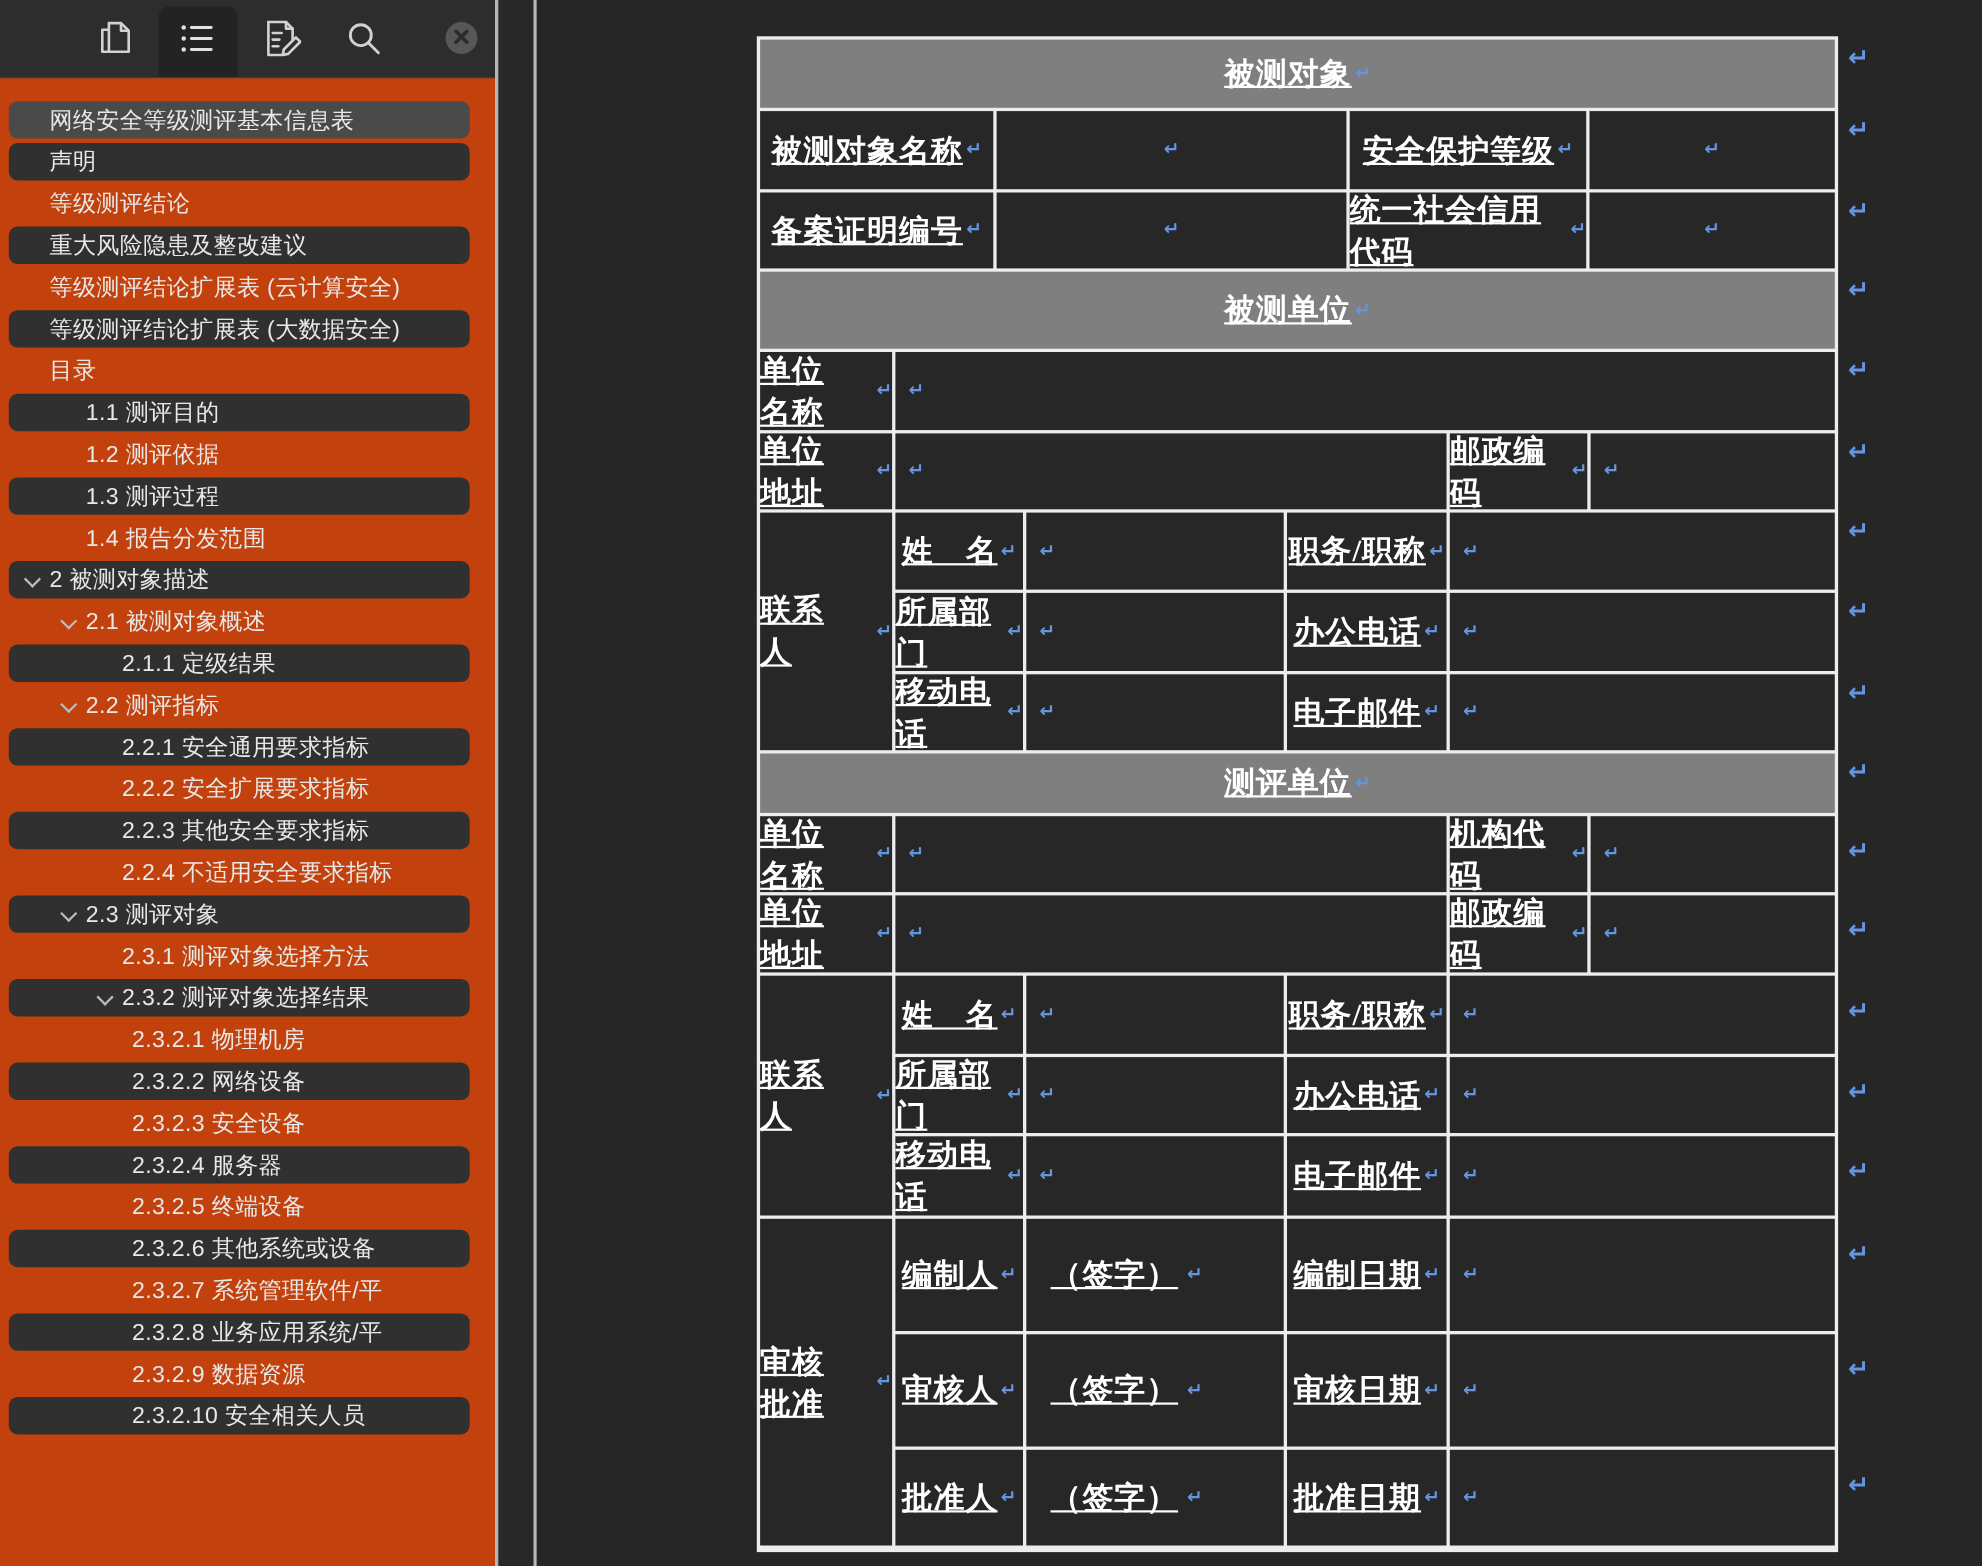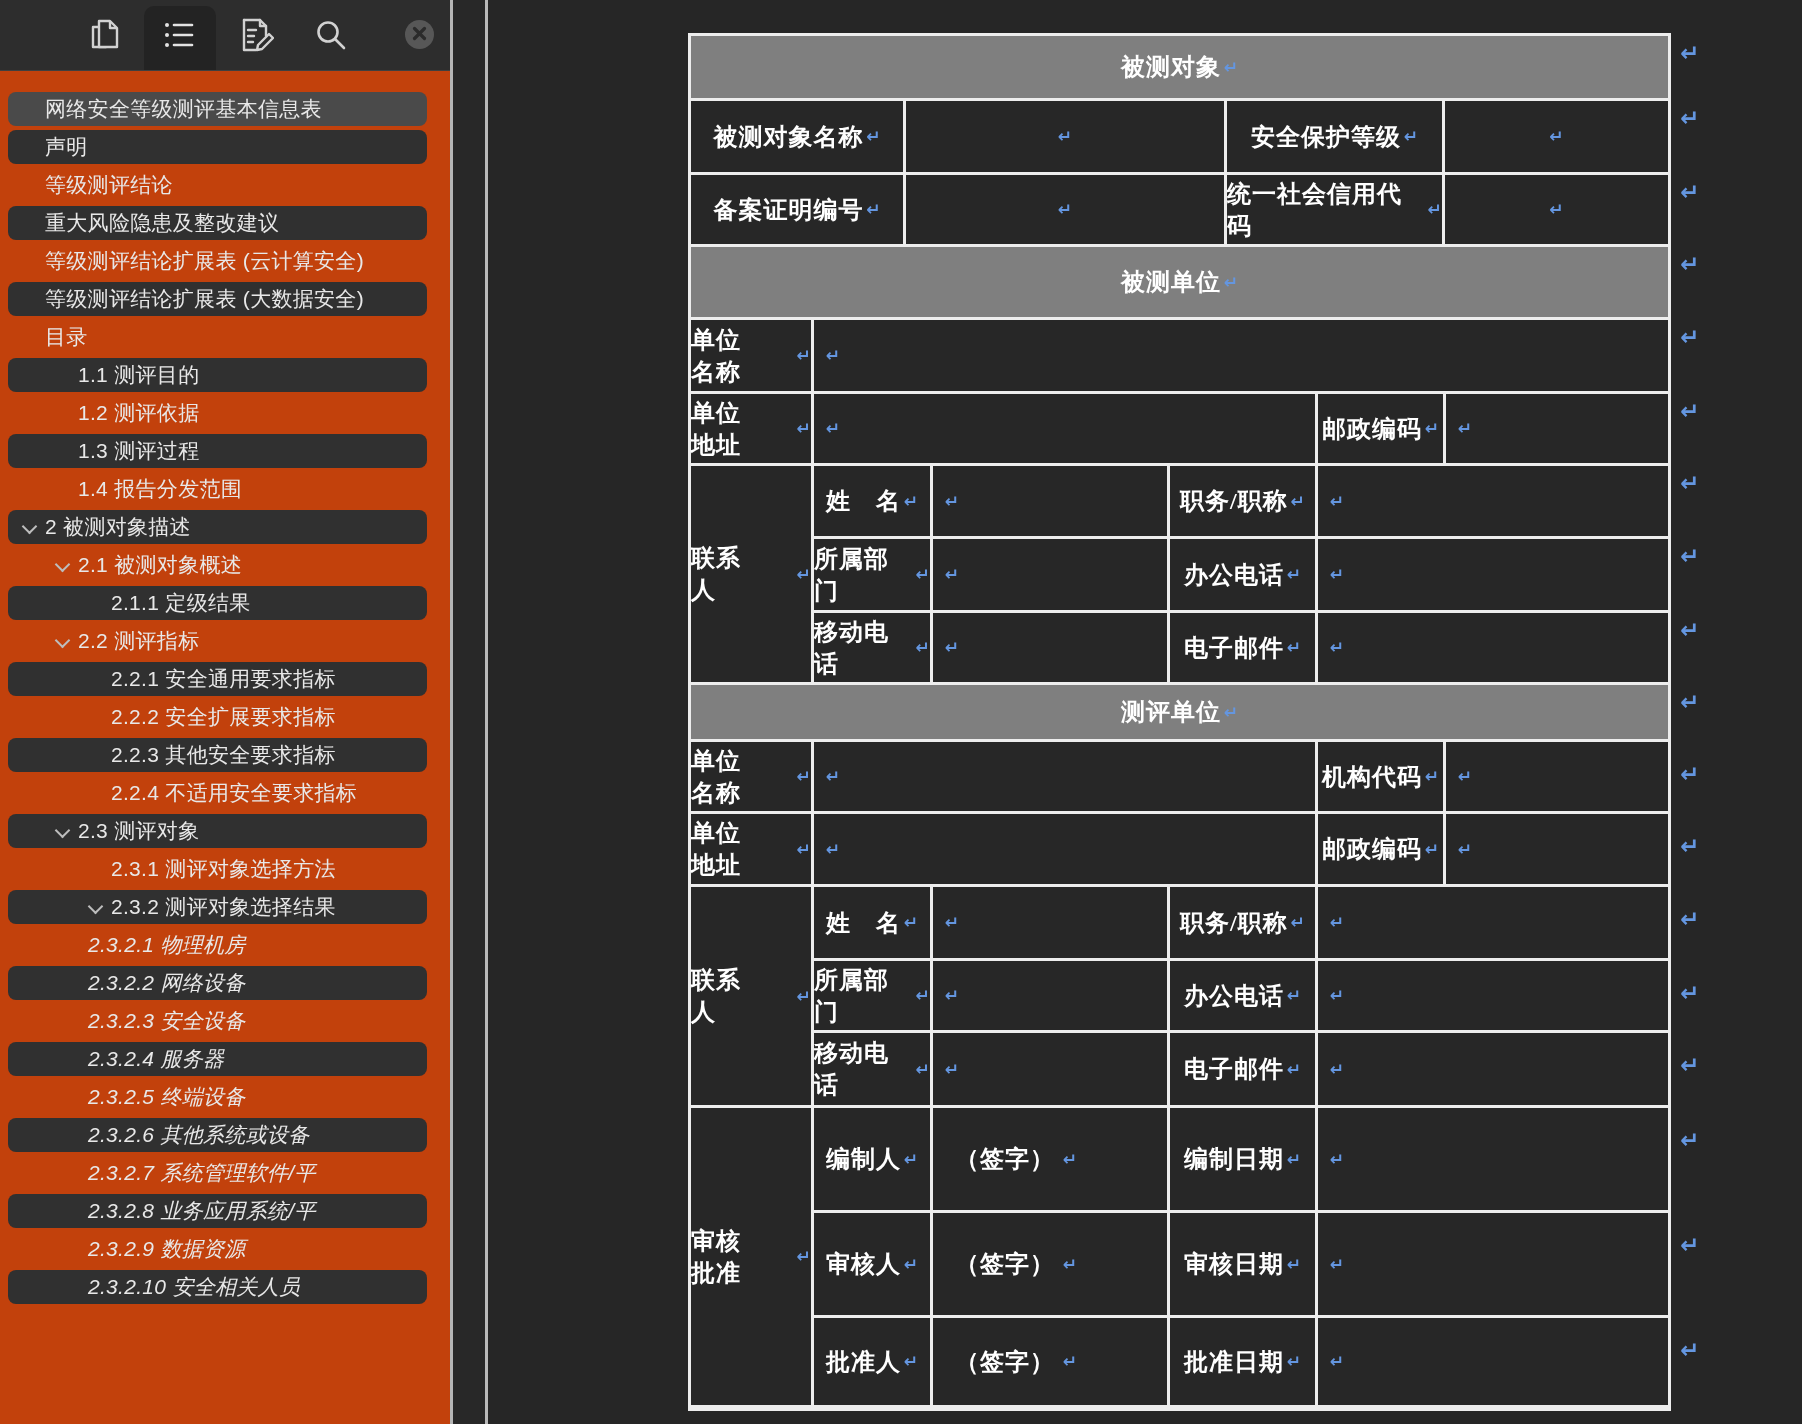--- a/index.html
+++ b/index.html
@@ -15,41 +15,41 @@
   .closebtn{position:absolute;left:405px;top:20px;width:29px;height:29px;border:none;padding:0;border-radius:50%;
             background:#575757;display:flex;align-items:center;justify-content:center;cursor:pointer;}
 
   .nav{position:absolute;left:0;top:70px;width:450px;height:1354px;padding-top:22px;box-sizing:border-box;overflow:hidden;}
   .nav-item{position:relative;height:34px;margin:0 23px 4px 8px;border-radius:8px;display:flex;align-items:center;
             white-space:nowrap;overflow:hidden;}
   .nav-item:nth-child(even){background:#303030;}
   .nav-item.selected{background:#4a4a4a;}
   .nav-label{font-size:21px;color:#e8e8e8;letter-spacing:0.3px;}
   .lv0 .nav-label{margin-left:37px;} .lv1 .nav-label{margin-left:70px;}
-  .lv2 .nav-label{margin-left:103px;} .lv3 .nav-label{margin-left:80px;font-style:italic;}
+  .lv2 .nav-label{margin-left:103px;} .lv3 .nav-label{margin-left:112px;}
   .chevwrap{position:absolute;top:9px;width:18px;height:18px;}
   .lv0 .chevwrap{left:12px;} .lv1 .chevwrap{left:45px;} .lv2 .chevwrap{left:78px;}
   .chev{display:block;width:9px;height:9px;margin:2px auto 0;border-left:2.5px solid #bdbdbd;border-bottom:2.5px solid #bdbdbd;
         transform:rotate(-45deg);}
 
   
   .divider{position:absolute;top:0;height:1424px;}
   .d1{left:450px;width:3px;background:#b5b5b5;}
   .dgap{left:453px;width:32px;background:#282828;}
   .d2{left:485px;width:3px;background:#b9b9b9;}
 
   
   .content{position:absolute;left:488px;top:0;right:0;height:1424px;background:#262626;}
 
   .doc-table{position:absolute;left:200px;top:33px;width:983px;background:#ededed;padding:3px;box-sizing:border-box;}
   .trow{display:flex;margin-bottom:3px;align-items:stretch;}
   .trow:last-child{margin-bottom:0;}
   .cell{background:#272727;display:flex;align-items:center;box-sizing:border-box;margin-right:3px;}
   .cell:last-child{margin-right:0;}
-  .cell-text{font-family:"Liberation Serif",serif;font-weight:700;font-size:24px;color:#ffffff;letter-spacing:1px;}
+  .cell-text{font-family:"Liberation Serif",serif;font-weight:700;font-size:28px;color:#ffffff;letter-spacing:1px;text-decoration:underline;}
   .lbl{justify-content:center;}
   .val.center{justify-content:center;}
   .val.left{justify-content:flex-start;padding-left:12px;}
   .sign{justify-content:flex-start;padding-left:22px;}
   .band{background:#7f7f7f;flex:1;justify-content:center;}
 
   
   .ca1{width:212px;} .ca2{width:318px;} .ca3{width:215px;} .ca4{flex:1;}
   .cg {width:120px;gap:44px;}
   .cbv{flex:1;}

